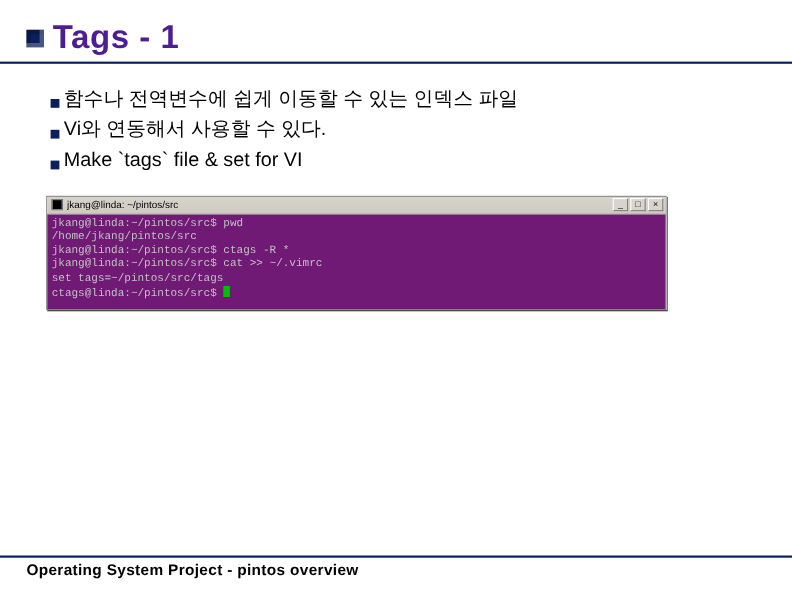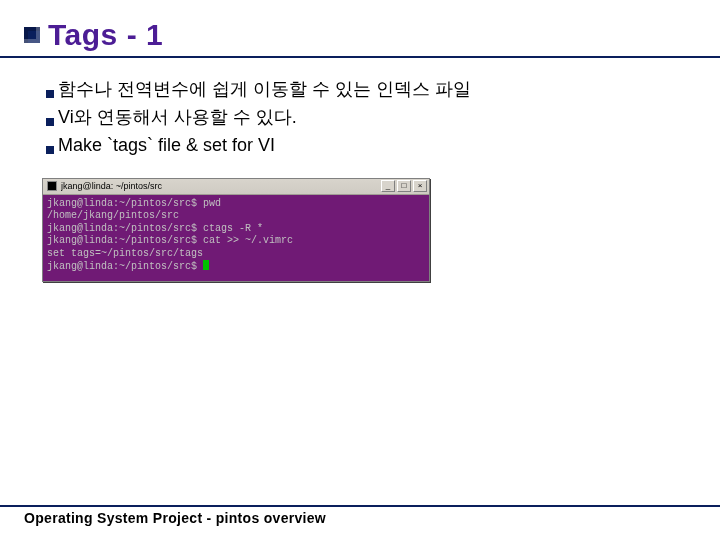--- a/index.html
+++ b/index.html
@@ -59,21 +59,21 @@
   }
   .bullet-sq {
     width: 8px;
     height: 8px;
     background: #0a1f5c;
     margin-top: 9px;
     flex-shrink: 0;
   }
   .term-window {
     margin-left: 18px;
-    width: 388px;
+    width: 564px;
     border: 1px solid #808080;
     box-shadow: 1px 1px 0 #404040;
     font-family: "Courier New", monospace;
     font-size: 10px;
   }
   .term-titlebar {
     height: 16px;
     background: linear-gradient(to bottom, #d8d4cc, #cfcbc3);
     display: flex;
     align-items: center;
@@ -185,21 +185,21 @@
         <div class="wbtn">□</div>
         <div class="wbtn">×</div>
       </div>
     </div>
     <div class="term-body">
       <div class="line">jkang@linda:~/pintos/src$ pwd</div>
       <div class="line">/home/jkang/pintos/src</div>
       <div class="line">jkang@linda:~/pintos/src$ ctags -R *</div>
       <div class="line">jkang@linda:~/pintos/src$ cat &gt;&gt; ~/.vimrc</div>
       <div class="line">set tags=~/pintos/src/tags</div>
-      <div class="line"><span>jkang@linda:~/pintos/src$ </span><span class="cursor"></span></div>
+      <div class="line"><span>ctags@linda:~/pintos/src$ </span><span class="cursor"></span></div>
     </div>
   </div>
 
   <div class="footer">
     <div class="footer-line"></div>
     <div class="footer-text">Operating System Project - pintos overview</div>
   </div>
 
 </div>
 

